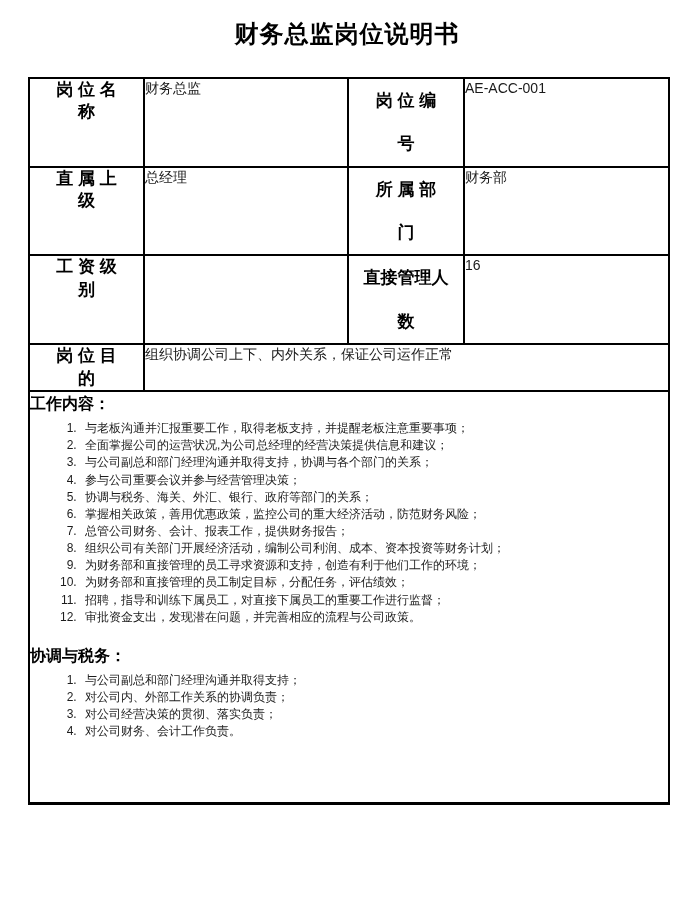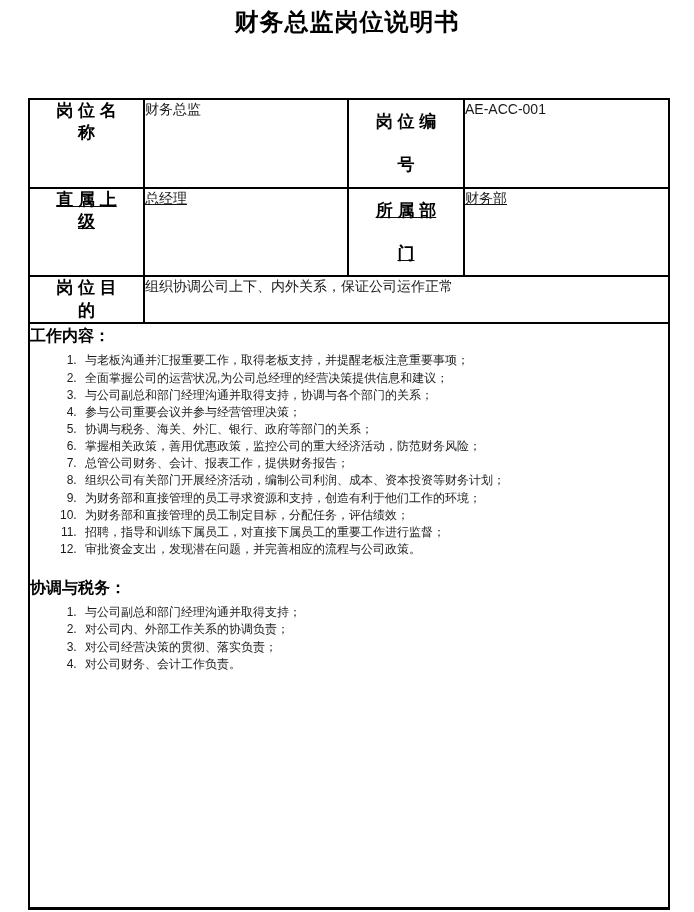--- a/index.html
+++ b/index.html
@@ -11,44 +11,44 @@
     position: relative;
     width: 694px;
     height: 912px;
     background: #ffffff;
     font-family: "Liberation Sans", "DejaVu Sans", sans-serif;
     color: #111111;
     overflow: hidden;
   }
   .doc-title {
     margin: 0;
-    padding-top: 6px;
+    padding-top: 18px;
     text-align: center;
     font-size: 24px;
     font-weight: bold;
     letter-spacing: 1px;
     color: #000000;
   }
   table.info-table {
     position: absolute;
     left: 28px;
-    top: 98px;
+    top: 77px;
     width: 640px;
-    height: 812px;
+    height: 728px;
     border-collapse: collapse;
     table-layout: fixed;
   }
   table.info-table td {
     border: 2px solid #000000;
     vertical-align: top;
     padding: 0;
   }
   table.info-table { border: 2px solid #000; border-bottom: 3px solid #000; }
   tr.row-1 { height: 81px; }
-  tr.row-2 { height: 84px; text-decoration: underline; }
+  tr.row-2 { height: 84px; }
   tr.row-3 { height: 83px; }
   tr.row-4 { height: 47px; }
   td.lbl {
     font-weight: bold;
     font-size: 17px;
     text-align: center;
     white-space: pre-line;
     line-height: 1.32;
     padding-top: 4px;
     color: #000000;
@@ -117,20 +117,28 @@
 
     <tr class="row-2">
       <td class="lbl">直 属 上
 级</td>
       <td class="val">总经理</td>
       <td class="lbl lbl-tall">所 属 部
 门</td>
       <td class="val">财务部</td>
     </tr>
 
+    <tr class="row-3">
+      <td class="lbl">工 资 级
+别</td>
+      <td class="val"></td>
+      <td class="lbl lbl-tall">直接管理人
+数</td>
+      <td class="val">16</td>
+    </tr>
 
     <tr class="row-4">
       <td class="lbl">岗 位 目
 的</td>
       <td class="val" colspan="3">组织协调公司上下、内外关系，保证公司运作正常</td>
     </tr>
 
     <tr class="row-5">
       <td class="content-cell" colspan="4">
 

